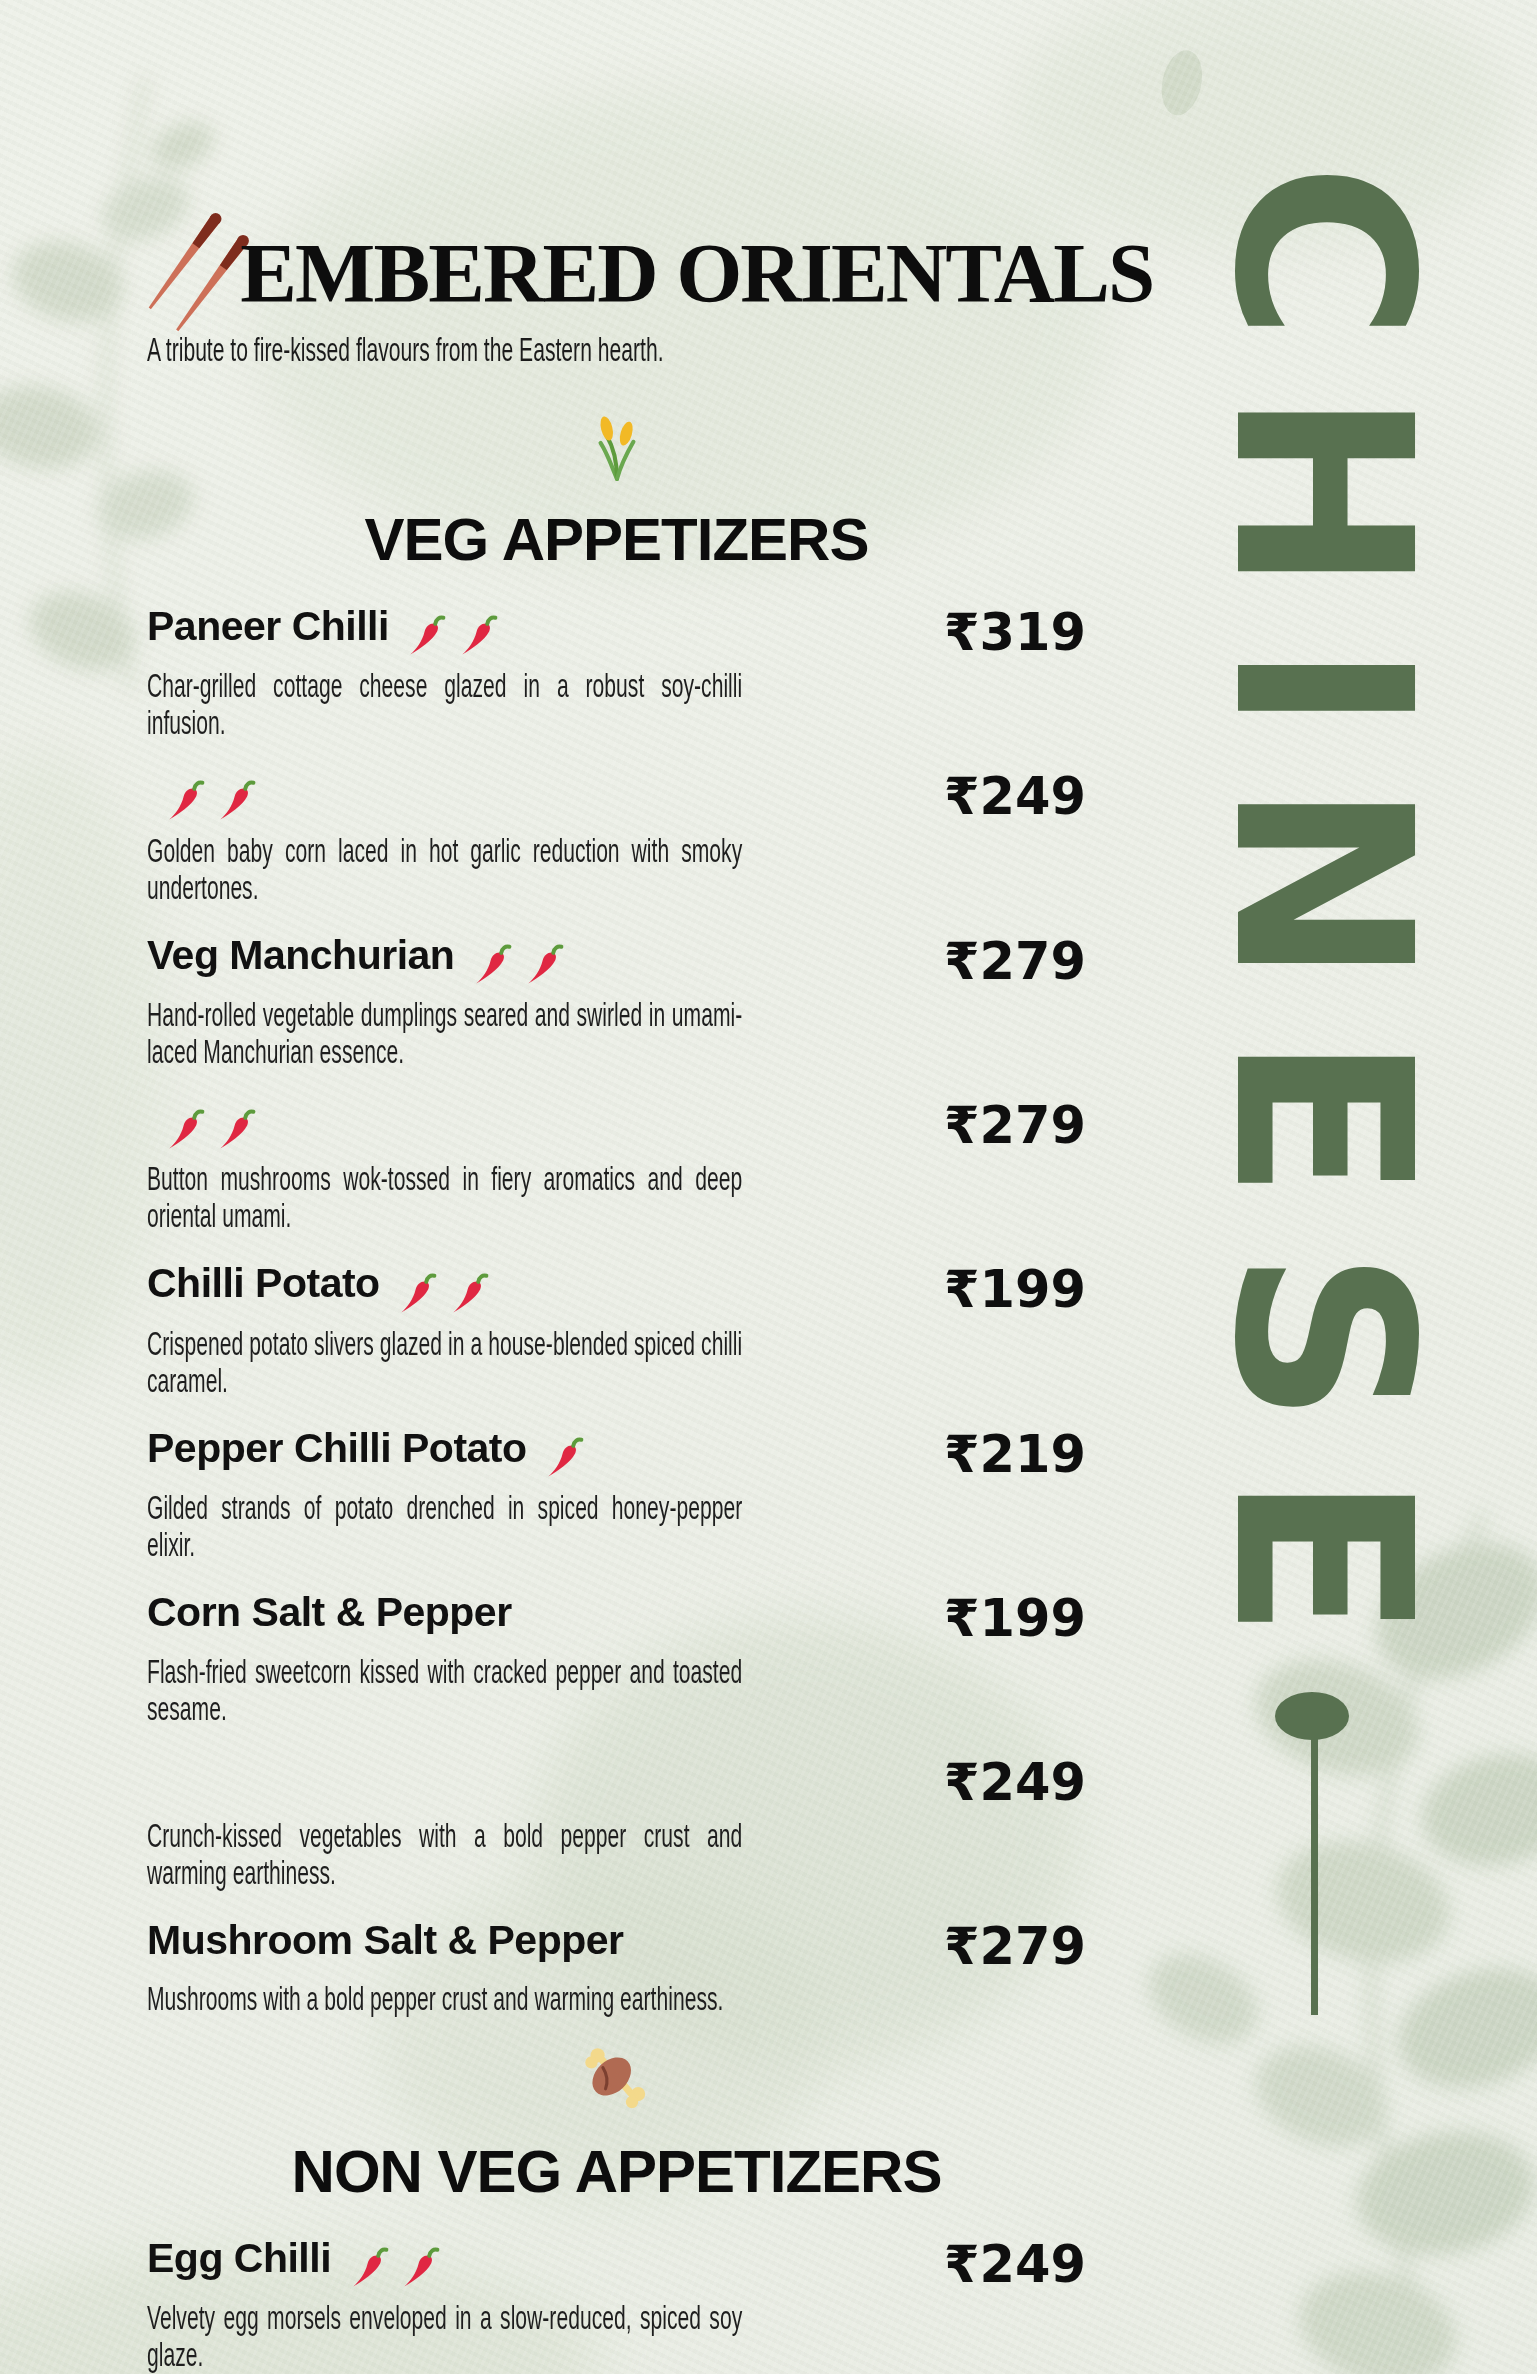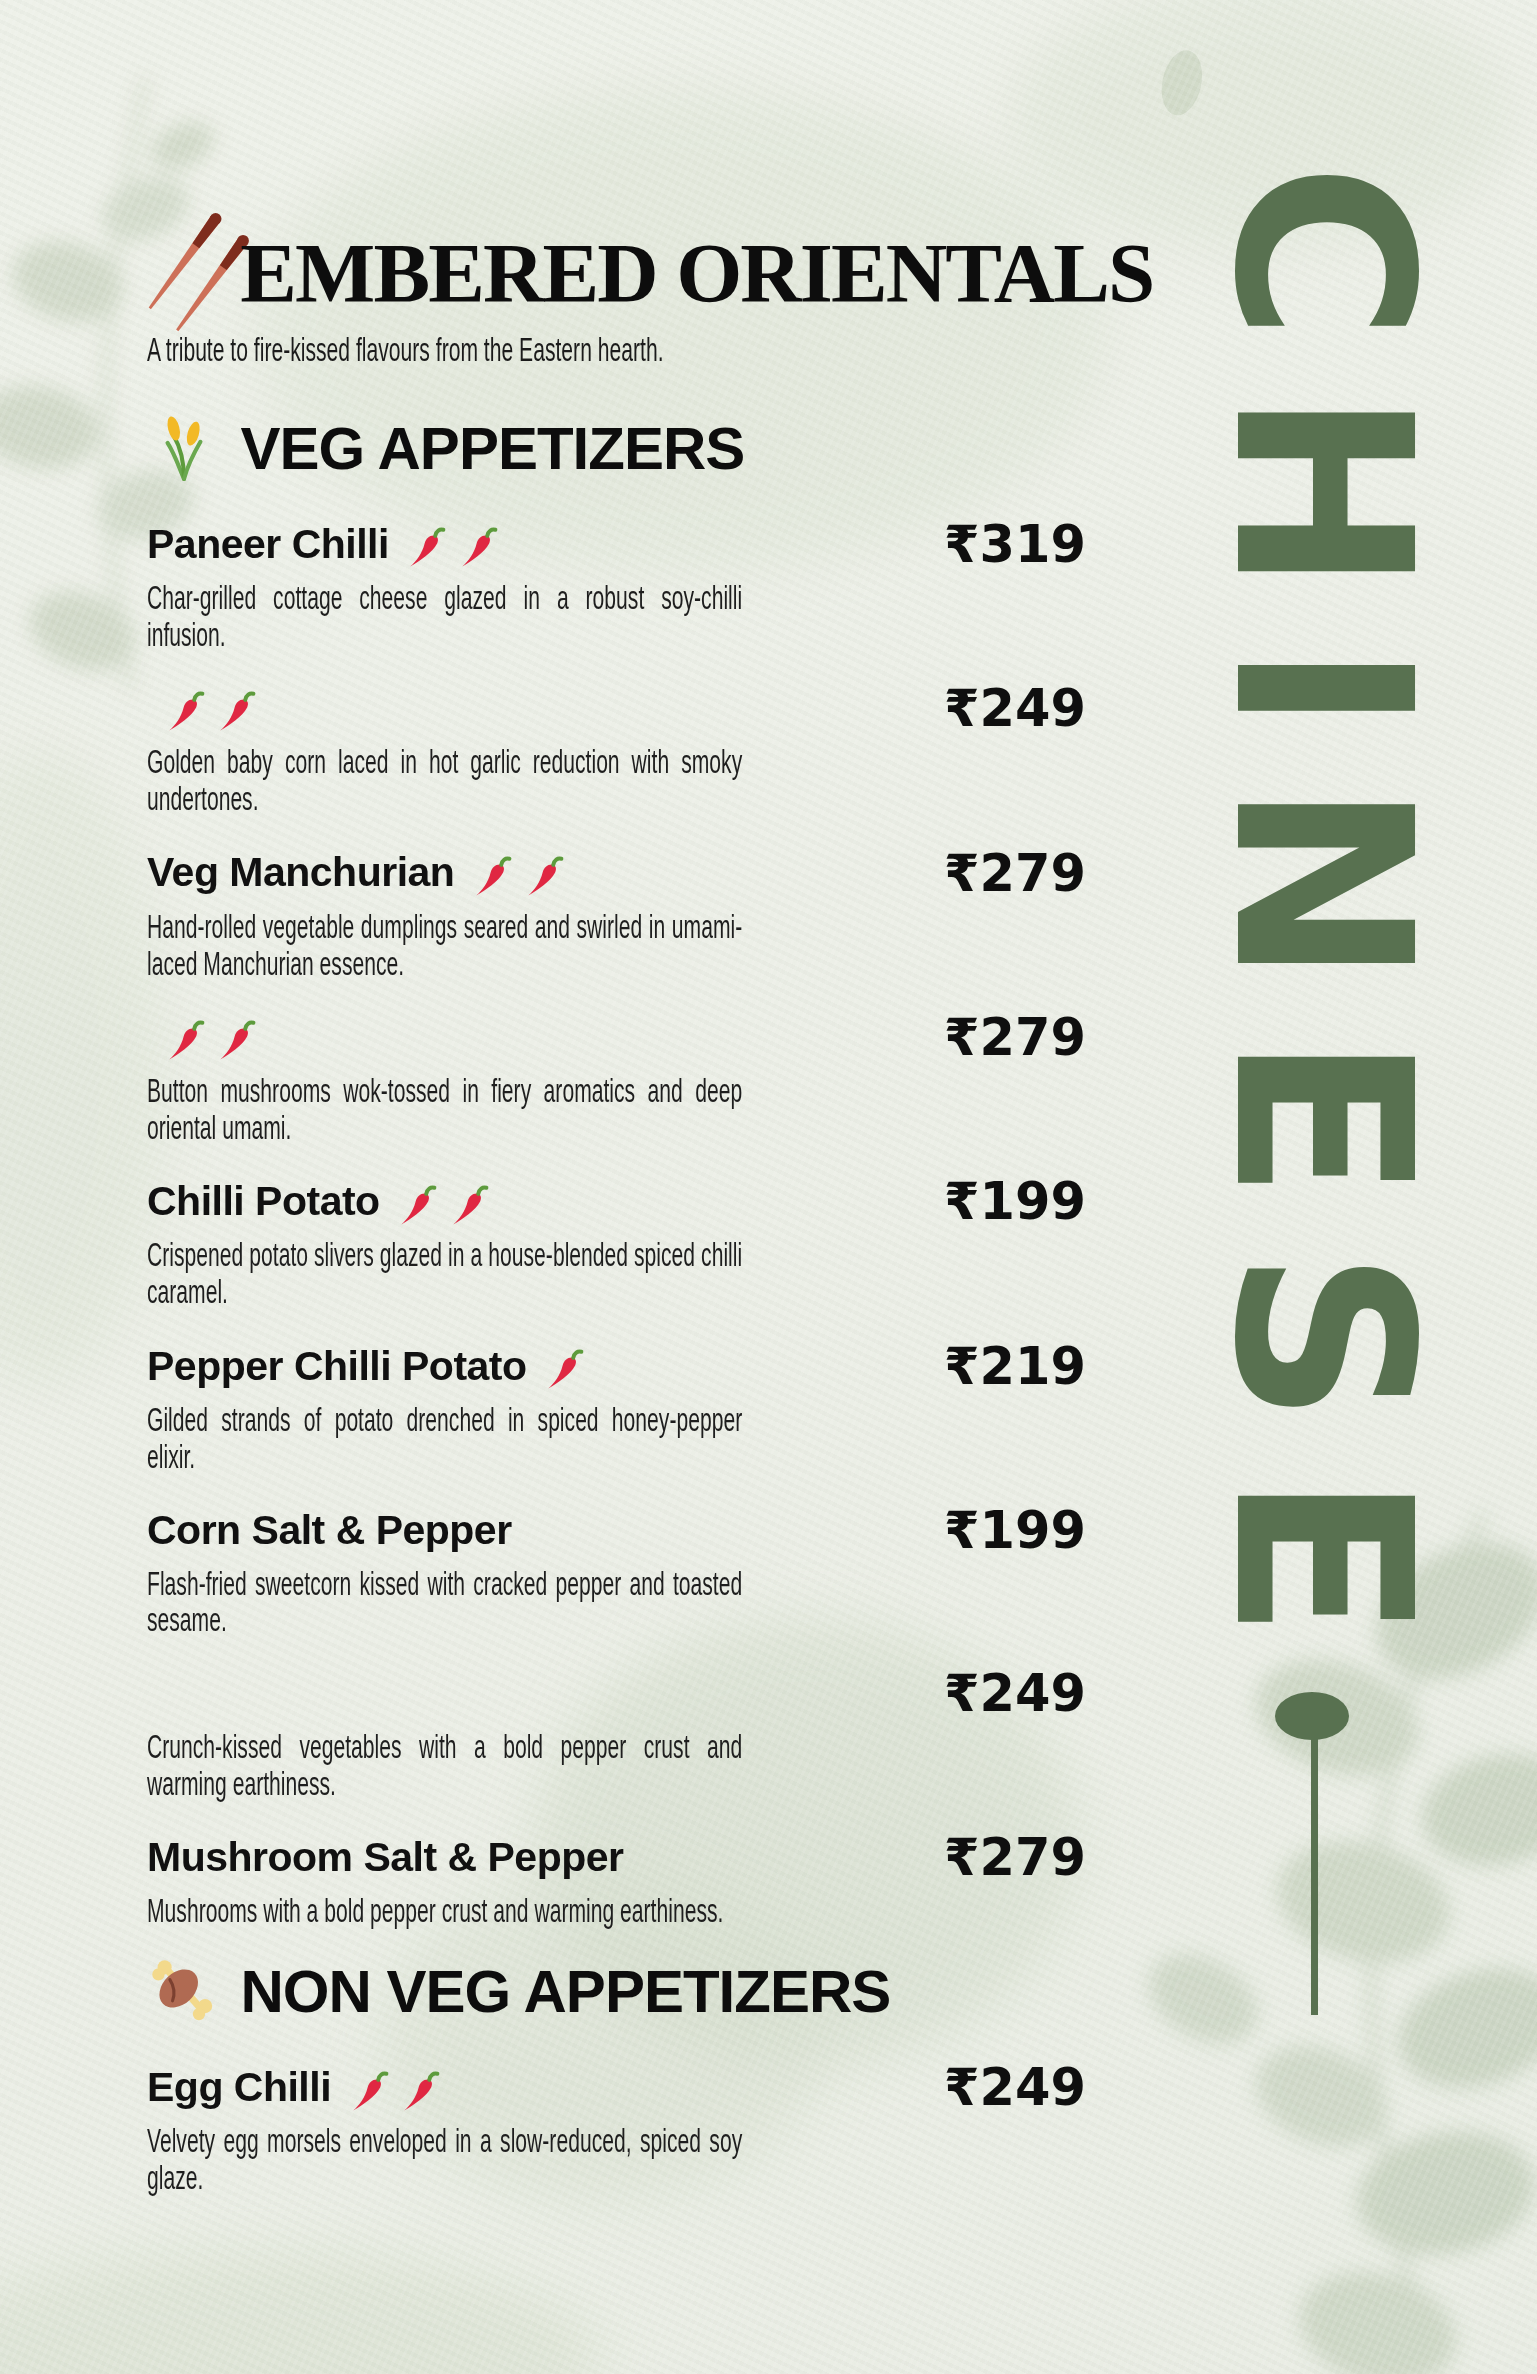--- a/index.html
+++ b/index.html
@@ -28,26 +28,26 @@
   .page-title {
     font-size:85px; font-weight:bold; letter-spacing:-1.9px;
     line-height:1.05; color:#0d0d0d; white-space:nowrap;font-family:Liberation Serif, serif;
   }
   .page-subtitle {
     margin-top:13.6px; font-size:33px; line-height:1.1; color:#1b1b1b;
     transform:scaleX(0.64); transform-origin:left top; white-space:nowrap;
   }
 
   .section { margin-top:43px; }
-  .section-heading { display:flex; align-items:center; gap:19.4px; margin-bottom:29px; }
+  .section-heading { display:flex; align-items:center; gap:19.4px; margin-bottom:29px;flex-direction:column; }
   .section-icon { width:74px; height:74px; flex:0 0 auto; }
   .section-label { font-size:60px; font-weight:bold; letter-spacing:-1px; color:#0d0d0d; white-space:nowrap; }
 
   .menu-item { margin-bottom:25px; }
-  .item-row { display:flex; align-items:center; }
+  .item-row { display:flex; }
   .item-name { font-size:41px; font-weight:bold; letter-spacing:-0.5px; line-height:1.15; color:#111; white-space:nowrap; }
   .chillies { display:flex; gap:1.9px; margin-left:15.5px; margin-top:9.7px; }
   .chillies svg { width:50px; height:50px; }
   .item-price {
     margin-left:auto; font-size:51px; font-weight:bold; color:#0f0f0f;
     font-family:"DejaVu Sans","Liberation Sans",sans-serif; white-space:nowrap;
   }
   .item-desc {
     margin:5.8px 0 0 0; width:930px;
     font-size:33px; line-height:1.12; color:#1e1e1e;

